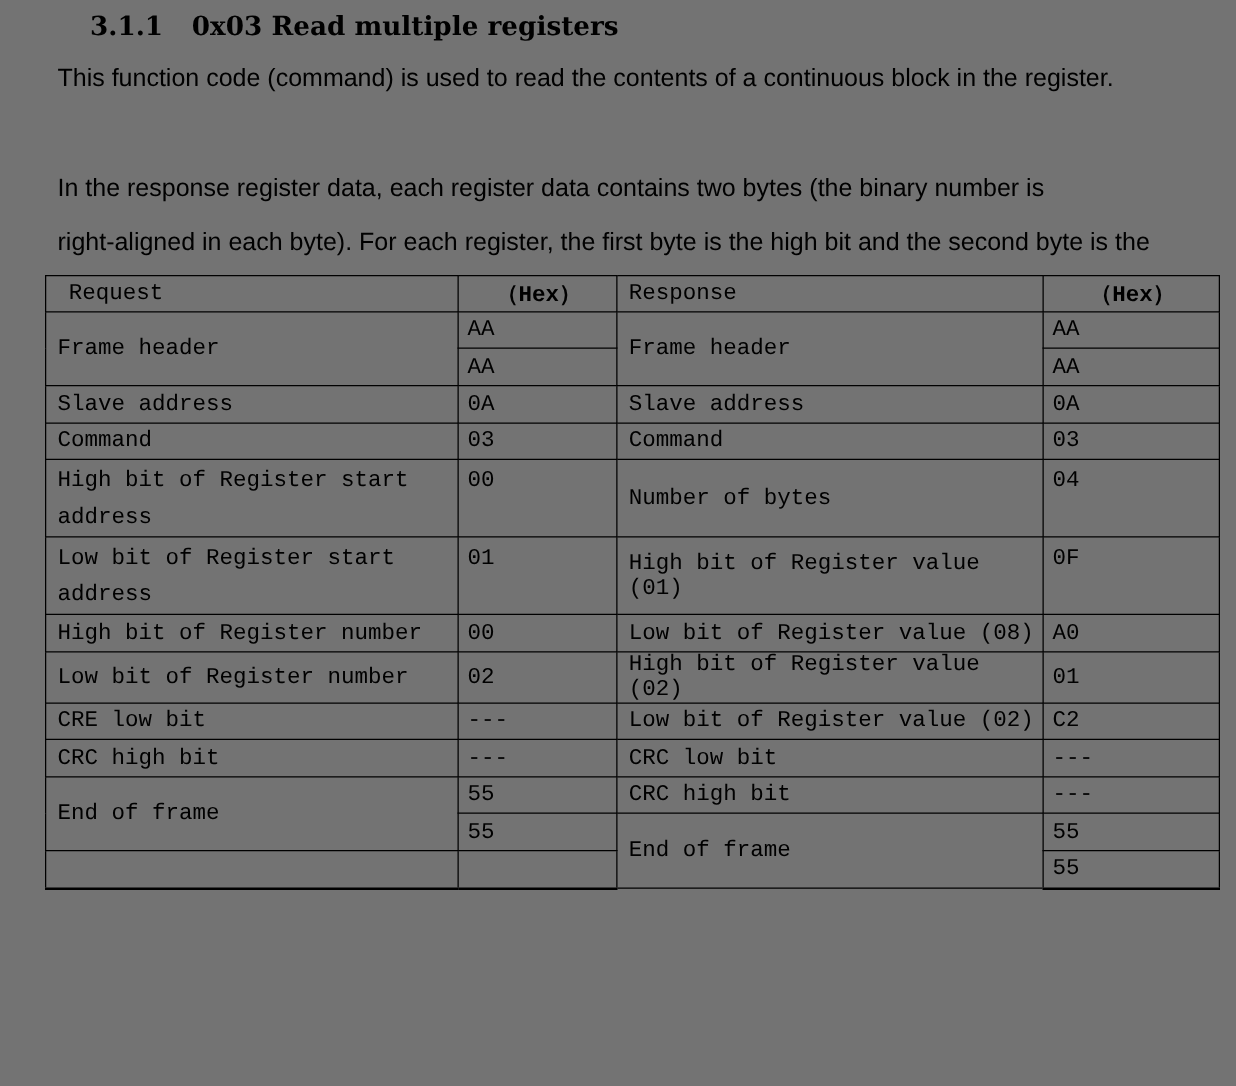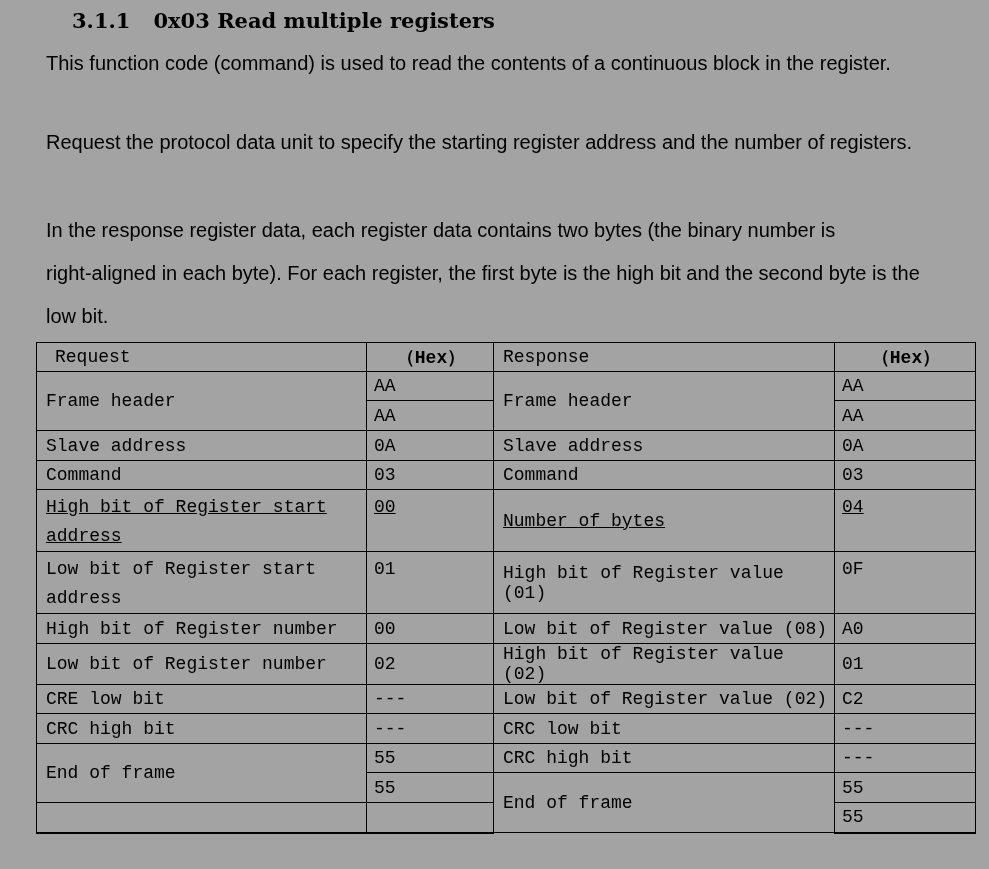--- a/index.html
+++ b/index.html
@@ -4,21 +4,21 @@
 <style>
   html, body {
     margin: 0;
     padding: 0;
     background: #ffffff;
   }
   .page {
     position: relative;
     width: 989px;
     height: 869px;
-    background: #a3a3a3;
+    background: #737373;
     color: #000000;
     overflow: hidden;
     font-family: "Liberation Sans", sans-serif;
   }
   .heading {
     margin: 8px 0 0 72px;
     font-family: "DejaVu Serif", serif;
     font-weight: bold;
     font-size: 21px;
     line-height: 26px;
@@ -57,44 +57,40 @@
   table.proto td.reqhead { padding-left: 18px; }
   table.proto td.topalign {
     vertical-align: top;
     padding-top: 3px;
     line-height: 29px;
   }
   tr.h29 { height: 29px; }
   tr.h30 { height: 30px; }
   tr.h31 { height: 31px; }
   tr.h57 { height: 57px; }
-  tr.h58 { height: 58px; text-decoration: underline; }
+  tr.h58 { height: 58px; }
   tr.lastrow td { border-bottom-width: 2px; }
 </style>
 </head>
 <body>
 
 <div class="page">
 
   <div class="heading">
     <span class="num">3.1.1</span><span>0x03 Read multiple registers</span>
   </div>
 
   <div class="para p1">
     <div class="text-line">This function code (command) is used to read the contents of a continuous block in the register.</div>
   </div>
 
-  <div class="para p2">
-    <div class="text-line">Request the protocol data unit to specify the starting register address and the number of registers.</div>
-  </div>
 
   <div class="para p3">
     <div class="text-line">In the response register data, each register data contains two bytes (the binary number is</div>
     <div class="text-line">right-aligned in each byte). For each register, the first byte is the high bit and the second byte is the</div>
-    <div class="text-line">low bit.</div>
   </div>
 
 
   <table class="proto">
     <colgroup>
       <col style="width:330px">
       <col style="width:127px">
       <col style="width:341px">
       <col style="width:141px">
     </colgroup>

